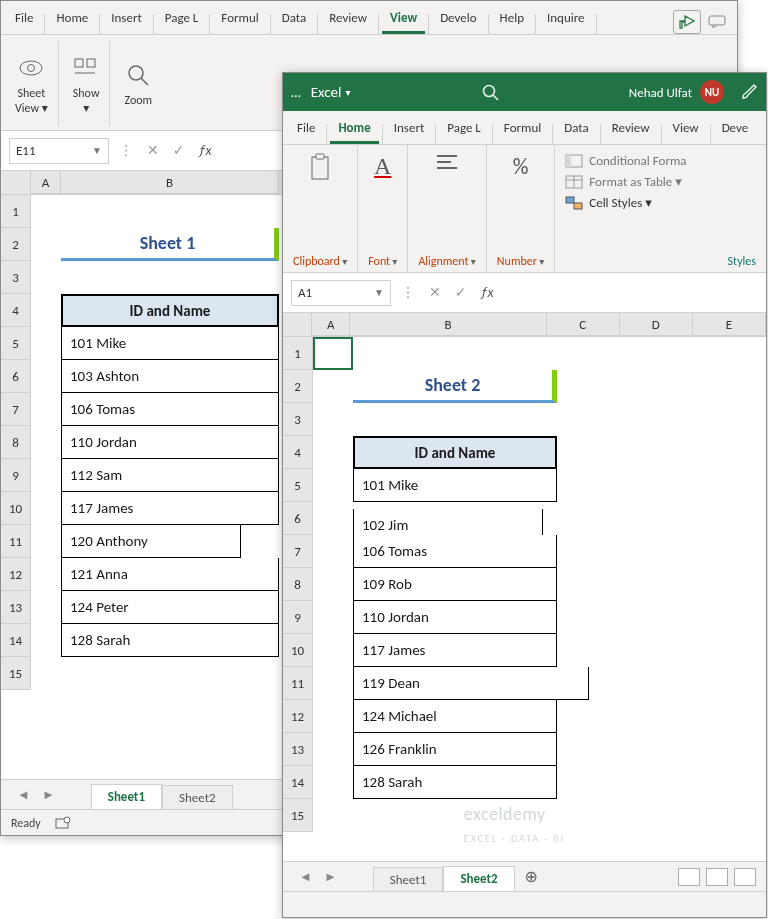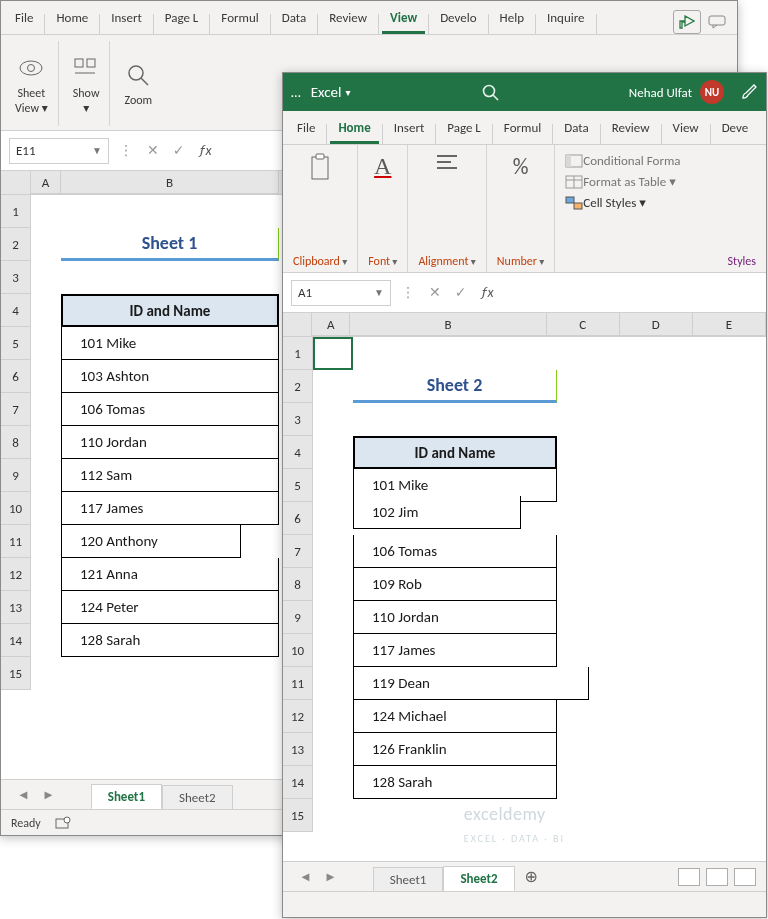--- a/index.html
+++ b/index.html
@@ -89,24 +89,24 @@
   }
   .rowhdr-cell,.colhdr-cell{
     border-right:1px solid #cfcfcf; border-bottom:1px solid #cfcfcf;
     font-size:13px;color:#333;display:flex;align-items:center;justify-content:center;background:#e6e6e6;
   }
   .corner{width:30px;height:24px;background:#e6e6e6;border-right:1px solid #cfcfcf;border-bottom:1px solid #cfcfcf;}
   .gridbody{display:flex;}
   .rowhdrs{display:flex;flex-direction:column;}
   .rowhdr-cell{width:30px;height:33px;}
   .cells{position:relative;flex:1;}
-  .cell{position:absolute;border-right:1px solid #84cc16;border-bottom:1px solid #e3e3e3;font-size:15px;color:#1a1a1a;display:flex;align-items:center;padding:0 6px;background:#fff;}
+  .cell{position:absolute;border-right:5px solid #84cc16;border-bottom:1px solid #e3e3e3;font-size:15px;color:#1a1a1a;display:flex;align-items:center;padding:0 6px;background:#fff;}
   .title-cell{font-size:18px;color:#2f528f;font-weight:600;justify-content:center;border-bottom:3px solid #5b9bd5;}
   .hdr-cell{background:#dce6f1;font-weight:700;justify-content:center;border:2px solid #000;}
-  .data-cell{border:1px solid #000;border-top:none;padding-left:18px;}
+  .data-cell{border:1px solid #000;border-top:none;padding-left:8px;}
   .sheet-tabs{
     position:absolute;left:0;right:0;bottom:26px;height:30px;background:#f3f2f1;
     display:flex;align-items:center;border-top:1px solid #cfcfcf;padding:0 10px;gap:0;
   }
   .stab-nav{font-size:13px;color:#888;padding:0 6px;}
   .stab{padding:4px 16px;border:1px solid #cfcfcf;border-bottom:none;background:#eee;font-size:13px;color:#555;margin-top:4px;cursor:pointer;}
   .stab.active{background:#fff;color:#217346;font-weight:700;border-bottom:2px solid #fff;}
   .status{
     position:absolute;left:0;right:0;bottom:0;height:26px;background:#f3f2f1;border-top:1px solid #cfcfcf;
     display:flex;align-items:center;padding:0 10px;font-size:12px;color:#444;gap:14px;
@@ -126,23 +126,23 @@
   .titlebar .user{display:flex;align-items:center;gap:8px;font-size:13px;}
   .titlebar .avatar{width:24px;height:24px;border-radius:50%;background:#c0392b;color:#fff;font-size:11px;font-weight:700;display:flex;align-items:center;justify-content:center;}
   .titlebar .brush{font-size:18px;margin-left:6px;}
   
   .rb2-body{background:#f3f2f1;border-bottom:1px solid #d0d0d0;display:flex;height:128px;}
   .rb2-g{border-right:1px solid #d4d4d4;display:flex;flex-direction:column;align-items:center;justify-content:space-between;padding:8px 10px 4px;}
   .rb2-g .icn{font-size:22px;color:#595959;}
   .rb2-g .lbl{font-size:12px;color:#c2410c;}
   .rb2-g:last-child{border-right:none;}
   .styles-g{flex:1;align-items:flex-start;}
-  .styles-g .row{display:flex;align-items:center;font-size:13px;color:#767676;margin-bottom:6px;}
+  .styles-g .row{display:flex;gap:6px;align-items:center;font-size:13px;color:#767676;margin-bottom:6px;}
   .styles-g .row.on{color:#333;}
-  .styles-g .caption{width:100%;text-align:right;font-size:12px;color:#701a75;margin-top:auto;}
+  .styles-g .caption{width:100%;text-align:right;font-size:12px;color:#0f766e;margin-top:auto;}
   .mini-icn{width:18px;height:14px;display:inline-block;}
 
   .w2 .gridwrap{height:540px;}
   .sel-cell{border:2px solid #217346 !important;}
   .plus-tab{border:none;background:transparent;font-size:16px;color:#666;padding:4px 10px;}
   .watermark{
     position:absolute;left:50%;bottom:70px;transform:translateX(-60%);
     font-size:18px;color:#cfd8dc;font-weight:500;letter-spacing:.5px;pointer-events:none;
   }
   .watermark .sub{font-size:10px;letter-spacing:2px;}
@@ -443,21 +443,21 @@
           <div class="rowhdr-cell">12</div>
           <div class="rowhdr-cell">13</div>
           <div class="rowhdr-cell">14</div>
           <div class="rowhdr-cell">15</div>
         </div>
       <div class="cells" id="cells2" style="height:510px;">
         <div class="cell sel-cell" style="left:0;top:0;width:40px;height:33px"></div>
         <div class="cell title-cell" style="left:40px;top:33px;width:204px;height:33px">Sheet 2</div>
         <div class="cell hdr-cell" style="left:40px;top:99px;width:204px;height:33px">ID and Name</div>
       <div class="cell data-cell" style="left: 40px; top: 132px; width: 204px; height: 33px;">101 Mike</div>
-          <div class="cell data-cell" style="left: 40px; top: 159px; width: 168px; height: 33px;">102 Jim</div>
+          <div class="cell data-cell" style="left: 40px; top: 172px; width: 190px; height: 33px;">102 Jim</div>
           <div class="cell data-cell" style="left: 40px; top: 198px; width: 204px; height: 33px;">106 Tomas</div>
           <div class="cell data-cell" style="left: 40px; top: 231px; width: 204px; height: 33px;">109 Rob</div>
           <div class="cell data-cell" style="left: 40px; top: 264px; width: 204px; height: 33px;">110 Jordan</div>
           <div class="cell data-cell" style="left: 40px; top: 297px; width: 204px; height: 33px;">117 James</div>
           <div class="cell data-cell" style="left: 40px; top: 330px; width: 236px; height: 33px;">119 Dean</div>
           <div class="cell data-cell" style="left: 40px; top: 363px; width: 204px; height: 33px;">124 Michael</div>
           <div class="cell data-cell" style="left: 40px; top: 396px; width: 204px; height: 33px;">126 Franklin</div>
           <div class="cell data-cell" style="left: 40px; top: 429px; width: 204px; height: 33px;">128 Sarah</div>
         </div>
     </div>

